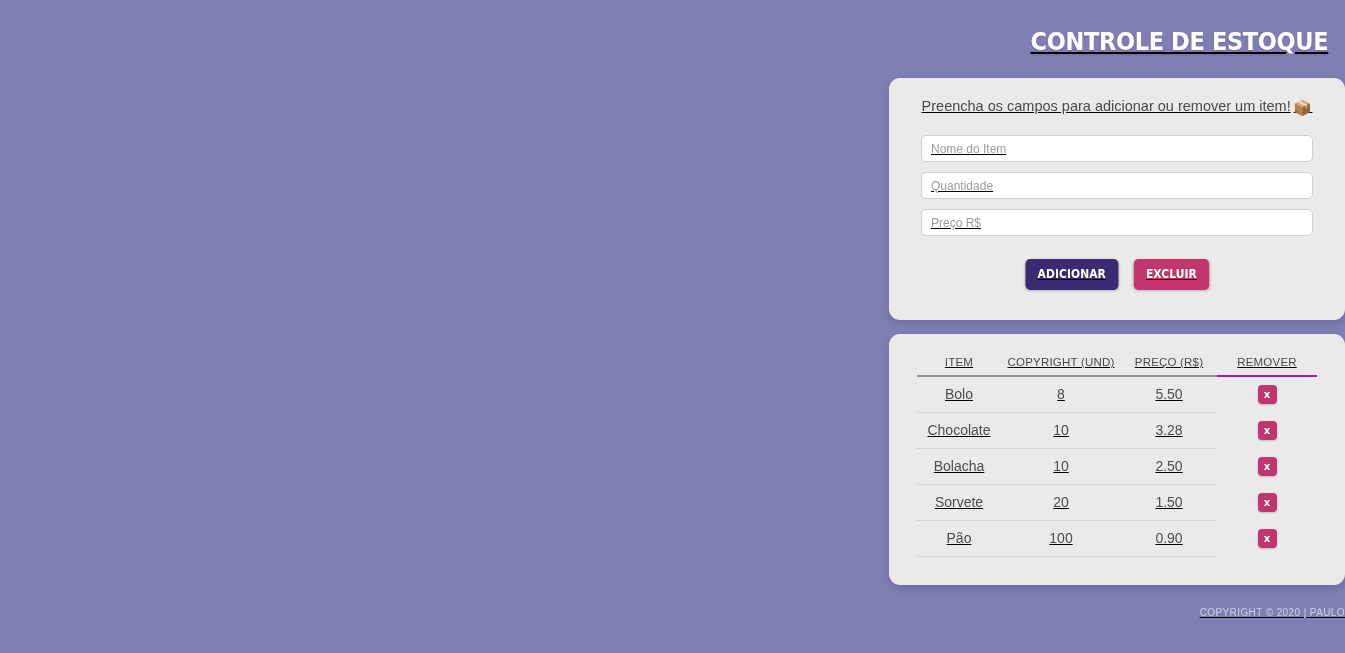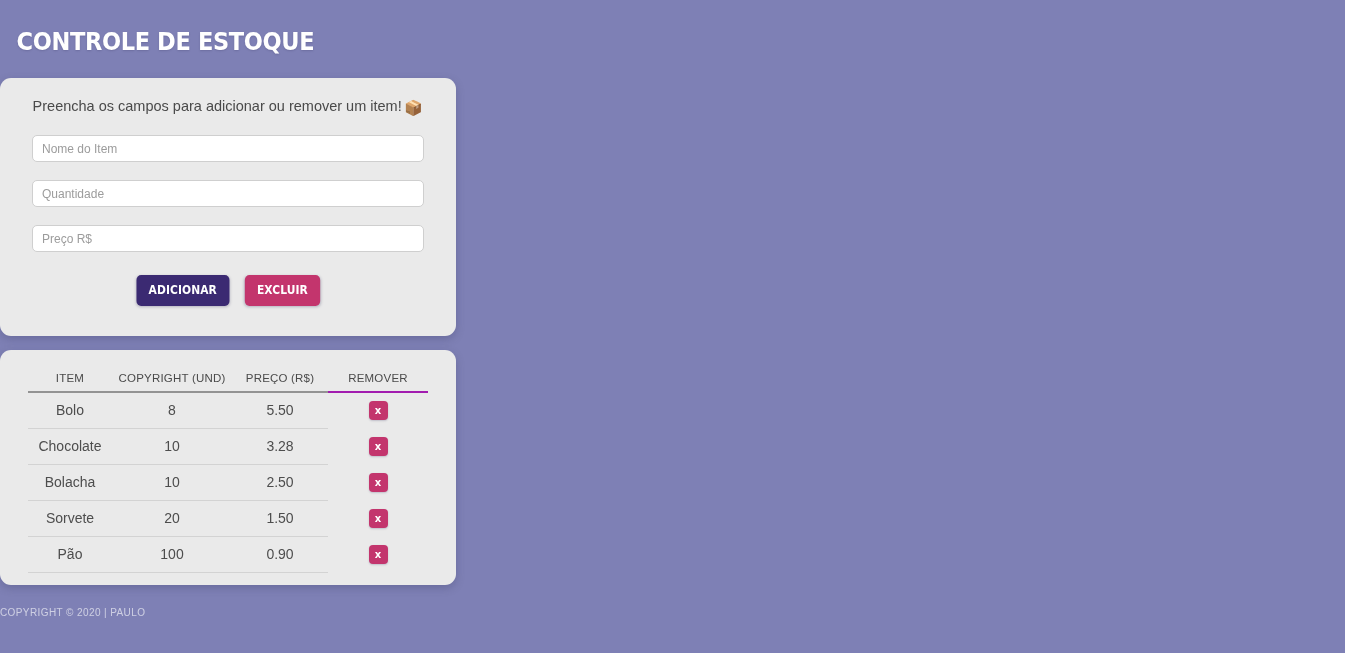--- a/index.html
+++ b/index.html
@@ -10,26 +10,27 @@
     height: 653px;
     overflow: hidden;
   }
   body {
     background: #7e80b5;
     font-family: "Liberation Sans", sans-serif;
     -webkit-font-smoothing: antialiased;
   }
 
   .page {
-    width: 1064px;
+    width: 1345px;
     height: 653px;
     position: relative;
     display: flex;
     flex-direction: column;
-    align-items: flex-start;
+    align-items: flex-end;
+    text-decoration: underline;
   }
 
   
   .page-title {
     margin: 0;
     padding-top: 27px;
     color: #ffffff;
     font-size: 25px;
     font-weight: bold;
     letter-spacing: -0.4px;
@@ -62,21 +63,21 @@
   .form-intro .emoji {
     font-size: 15px;
     vertical-align: -2px;
     margin-left: 3px;
   }
 
   .field {
     display: block;
     width: 100%;
     height: 27px;
-    margin: 0 auto 18px auto;
+    margin: 0 auto 10px auto;
     padding: 4px 9px;
     border: 1px solid #cfcfcf;
     border-radius: 5px;
     background: #ffffff;
     font-family: "Liberation Sans", sans-serif;
     font-size: 12px;
     color: #444;
     outline: none;
   }
   .field::placeholder { color: #9c9c9c; }
@@ -100,21 +101,21 @@
     cursor: pointer;
     transform: scaleX(0.93);
     box-shadow: 0 1px 3px rgba(40,35,80,0.28);
   }
   .btn-add { background: #3b2a72; }
   .btn-del { background: #c3356d; }
 
   
   .table-card {
     margin-top: 14px;
-    padding: 18px 28px 12px 28px;
+    padding: 18px 28px 28px 28px;
   }
   table {
     width: 100%;
     border-collapse: collapse;
   }
   thead th {
     font-weight: normal;
     font-size: 11.5px;
     color: #4a4a4a;
     letter-spacing: 0.2px;

